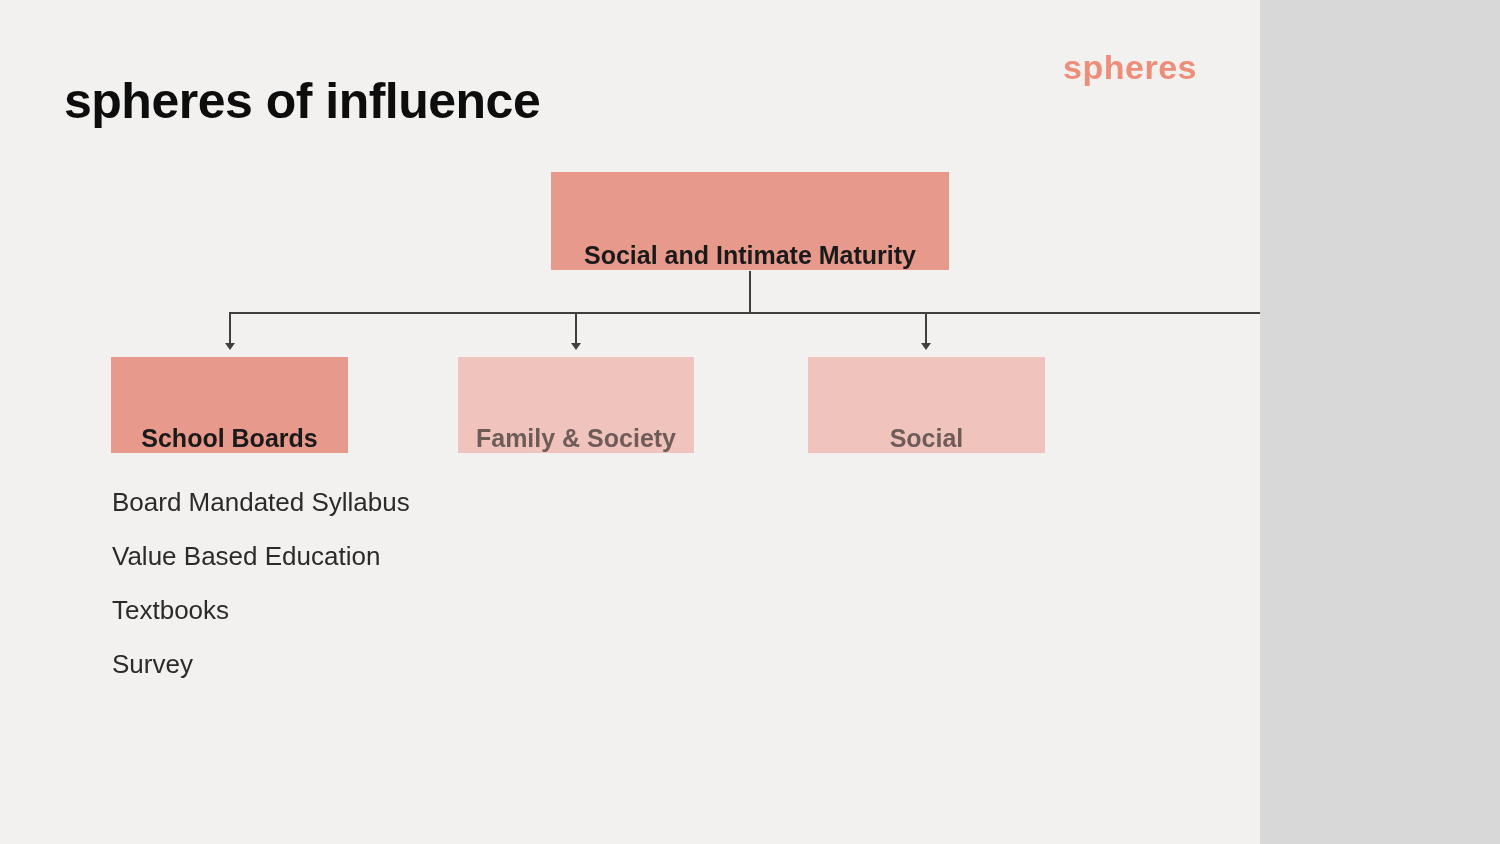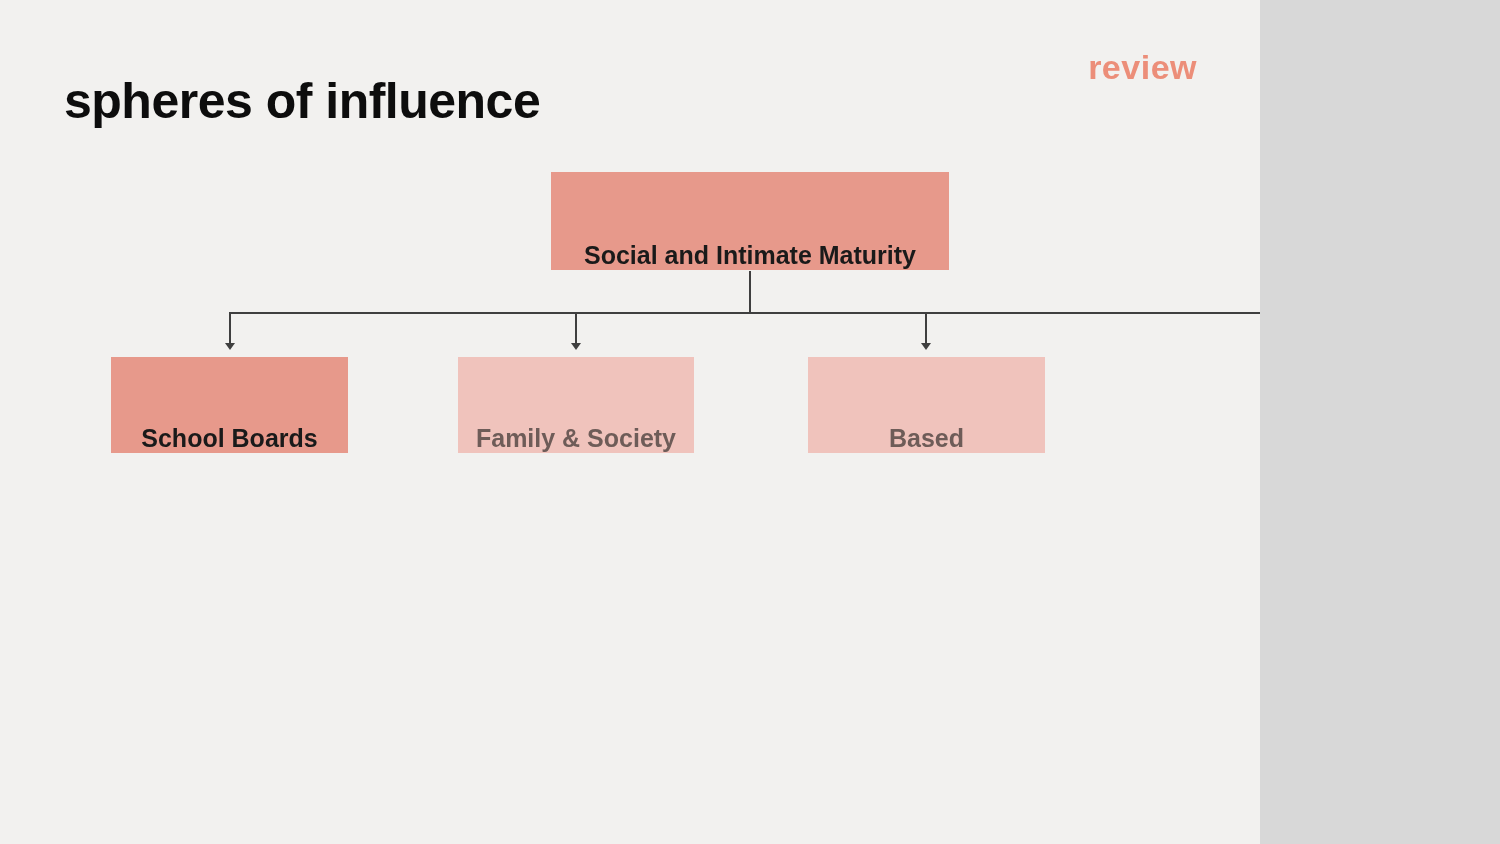--- a/index.html
+++ b/index.html
@@ -95,21 +95,21 @@
   }
   .notes .note { margin-bottom: 22px; }
 </style>
 </head>
 <body>
 
 <div class="slide">
 
   <h1 class="slide-title">spheres of influence</h1>
 
-  <div class="review-label">review</div>
+  <div class="review-label">spheres</div>
 
   <div class="node root">
     <span>Social and Intimate Maturity</span>
   </div>
 
   <div class="conn stem"></div>
   <div class="conn rail"></div>
   <div class="conn drop drop-1"></div>
   <div class="conn drop drop-2"></div>
   <div class="conn drop drop-3"></div>
@@ -119,17 +119,23 @@
   <div class="arrowhead a3"></div>
   <div class="arrowhead a4"></div>
 
   <div class="node child child-1 primary">
     <span>School Boards</span>
   </div>
   <div class="node child child-2 secondary">
     <span>Family &amp; Society</span>
   </div>
   <div class="node child child-3 secondary">
-    <span>Based</span>
+    <span>Social</span>
   </div>
 
+  <div class="notes">
+    <div class="note">Board Mandated Syllabus</div>
+    <div class="note">Value Based Education</div>
+    <div class="note">Textbooks</div>
+    <div class="note">Survey</div>
+  </div>
 
 </div>
 
 </body></html>

